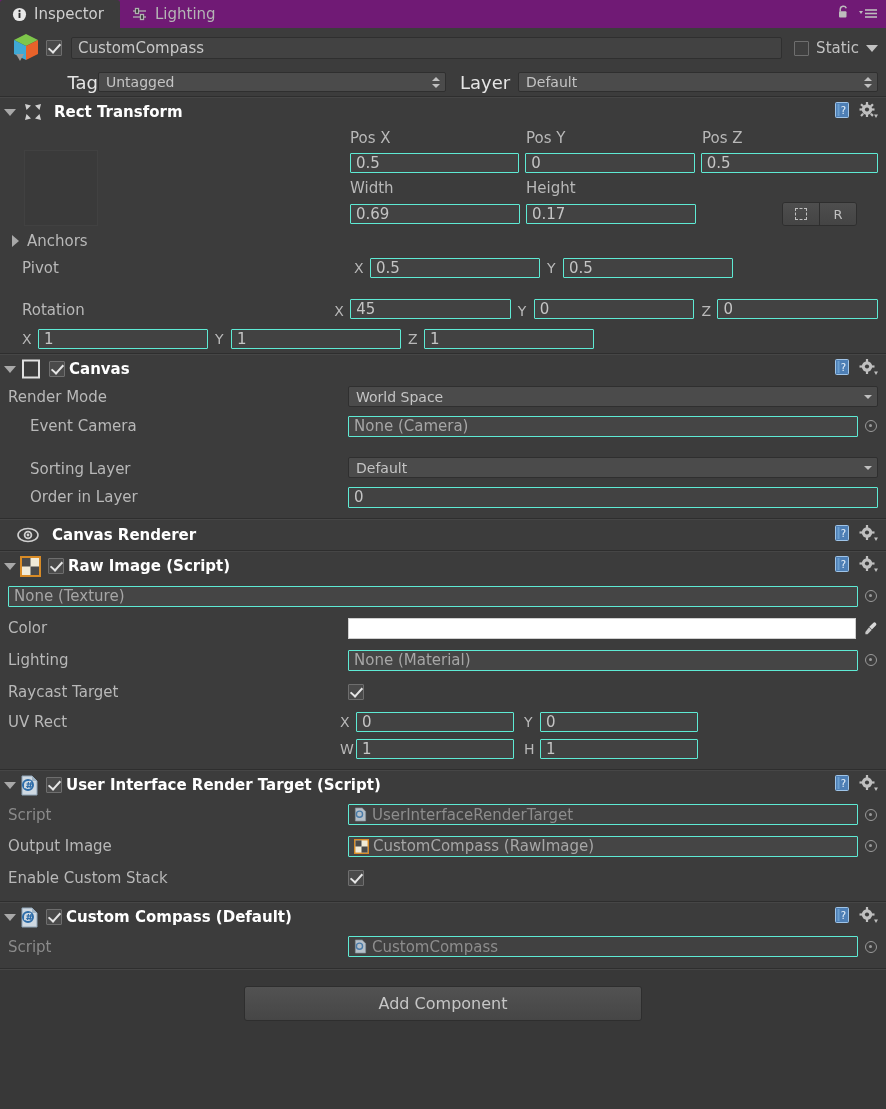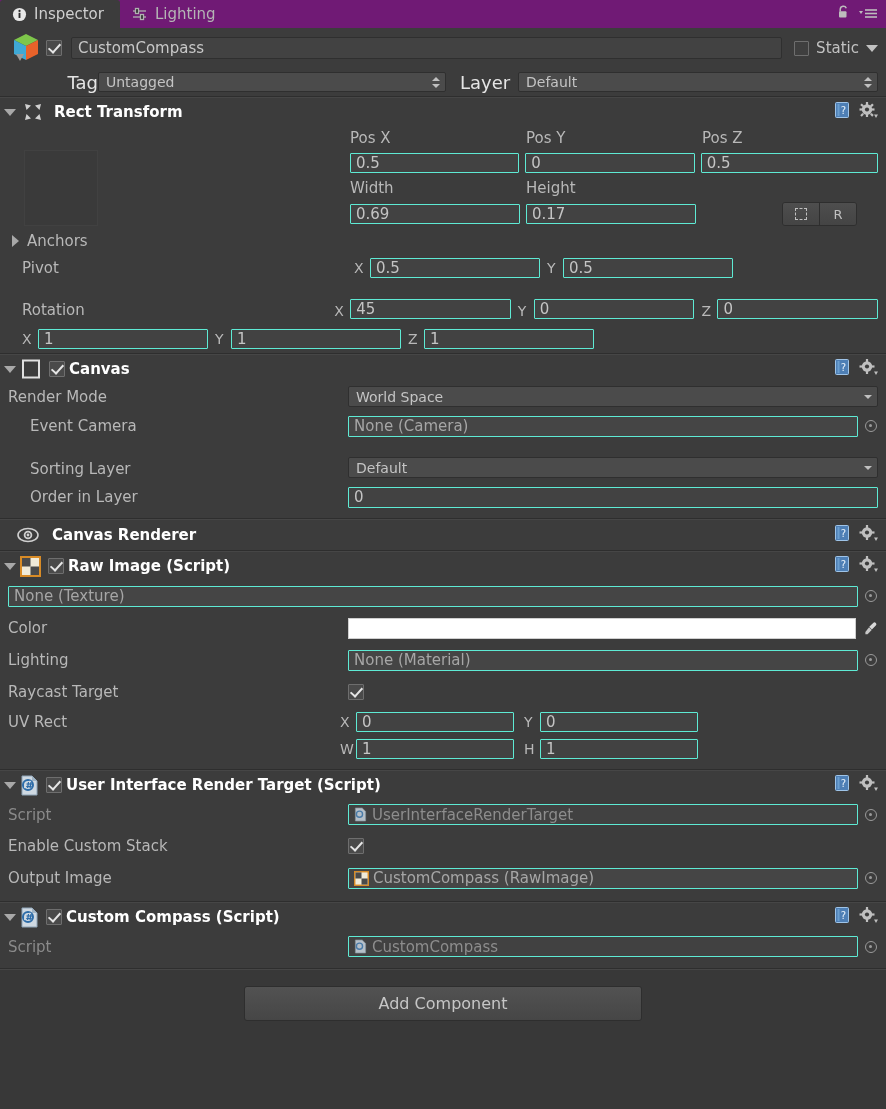--- a/index.html
+++ b/index.html
@@ -801,39 +801,39 @@
         </svg>
       </span>
       <span>UserInterfaceRenderTarget</span>
     </div>
     <span class="objsel">
         <span class="dot-ring"></span>
       </span>
   </div>
 
   <div class="row tight" style="height:32px">
-    <span class="prop-label" style="width:340px">Enable Custom Stack</span>
-    <span class="cb checked"></span>
-  </div>
-
-  <div class="row tight" style="height:32px">
     <span class="prop-label" style="width:340px">Output Image</span>
     <div class="field obj" style="flex:1;height:21px">
       <span class="ico" style="margin-right:4px">
         <svg width="15" height="15" viewBox="0 0 21 21">
           <rect x="1" y="1" width="19" height="19" fill="#f0ead8" stroke="#d88b26" stroke-width="2"></rect>
           <rect x="2" y="2" width="8.5" height="8.5" fill="#4a4a4a"></rect>
           <rect x="10.5" y="10.5" width="8.5" height="8.5" fill="#4a4a4a"></rect>
         </svg>
       </span>
       <span>CustomCompass (RawImage)</span>
     </div>
     <span class="objsel">
         <span class="dot-ring"></span>
       </span>
+  </div>
+
+  <div class="row tight" style="height:32px">
+    <span class="prop-label" style="width:340px">Enable Custom Stack</span>
+    <span class="cb checked"></span>
   </div>
   <div style="height:7px"></div>
 </div>
 
 <div class="sep"></div>
 
 <div class="comp">
   <div class="comp-header">
     <span class="foldout"></span>
     <span class="ico">
@@ -844,21 +844,21 @@
         <path d="M11 7 a5 5 0 0 0 -6 6" fill="none" stroke="#cfd9e2" stroke-width="2"></path>
         <g stroke="#2d6ca8" stroke-width="1.2">
           <line x1="8.5" y1="7" x2="7.6" y2="13"></line>
           <line x1="11" y1="7" x2="10.1" y2="13"></line>
           <line x1="6.5" y1="9" x2="12" y2="9"></line>
           <line x1="6.2" y1="11.5" x2="11.7" y2="11.5"></line>
         </g>
       </svg>
     </span>
     <span class="cb checked" style="margin-left:7px"></span>
-    <span class="comp-title" style="margin-left:4px">Custom Compass (Script)</span>
+    <span class="comp-title" style="margin-left:4px">Custom Compass (Default)</span>
     <div class="hdr-right">
       <span>
         <svg width="17" height="17" viewBox="0 0 17 17">
           <rect x="1.5" y="1" width="13" height="15" rx="1" fill="#4e7fb5" stroke="#9fc4e8" stroke-width="1"></rect>
           <rect x="3.5" y="2.5" width="2" height="12" fill="#6b9fd0"></rect>
           <text x="9.5" y="12" font-size="10" fill="#e8f2fb" text-anchor="middle" font-family="DejaVu Sans">?</text>
         </svg>
       </span>
       <span>
         <svg width="19" height="17" viewBox="0 0 19 17">

